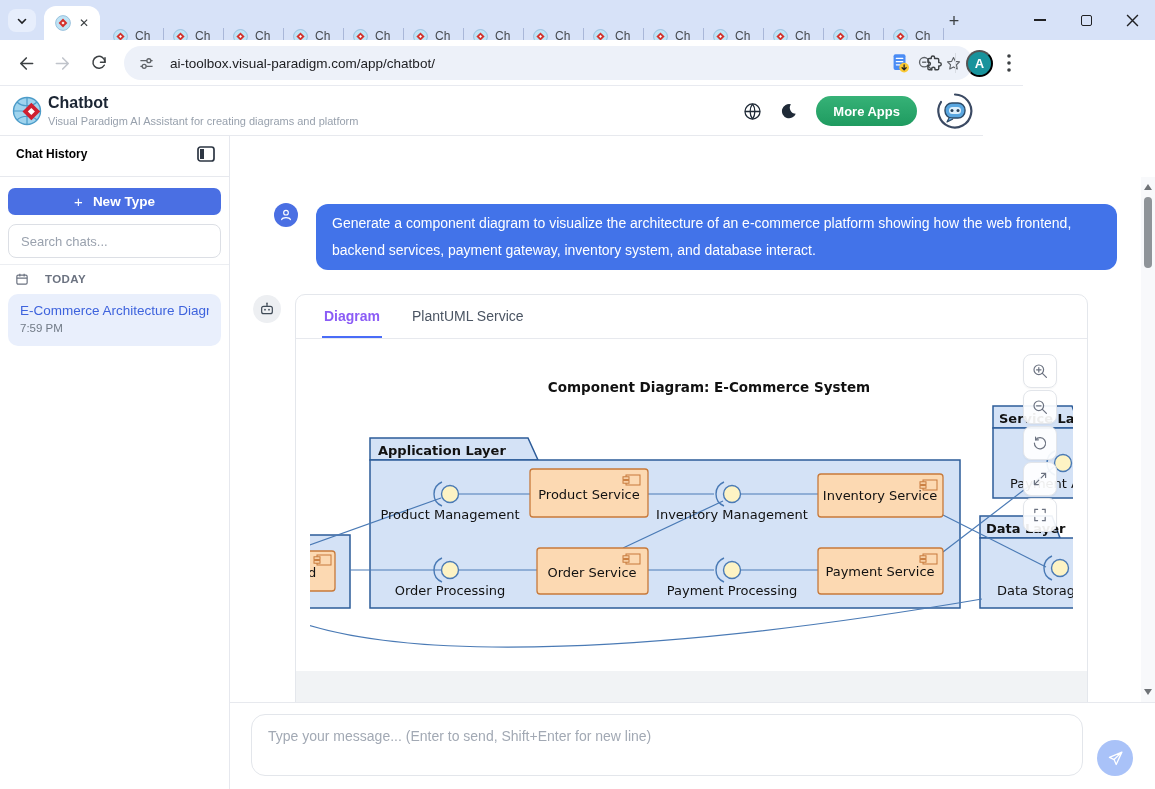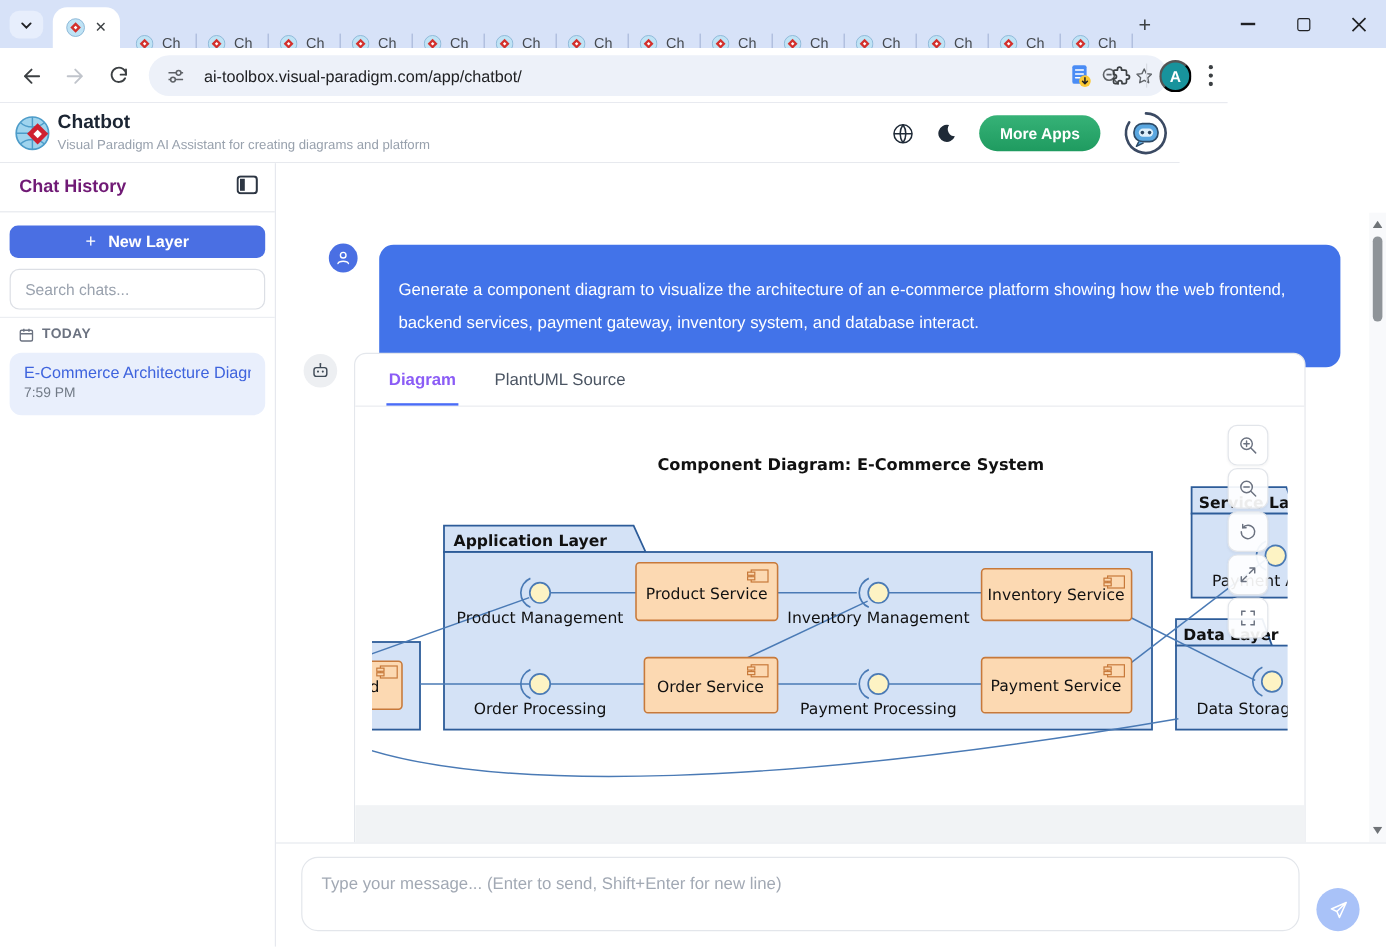--- a/index.html
+++ b/index.html
@@ -35,41 +35,41 @@
   #appheader { position:absolute; left:0; top:86px; width:983px; height:50px; background:#fff; border-bottom:1px solid #e7e9ee; }
   #app-title { position:absolute; left:48px; top:8px; font-size:16px; font-weight:bold; color:#1b2533; }
   #app-subtitle { position:absolute; left:48px; top:29px; font-size:11px; color:#98a1ad; }
   #header-actions { position:absolute; right:8px; top:0; height:50px; display:flex; align-items:center; gap:18px; }
   #more-apps-btn { height:30px; padding:0 17px; border:none; border-radius:15px; background:linear-gradient(180deg,#36b277,#1f9b60); color:#fff; font-size:13px; font-weight:bold; font-family:"Liberation Sans",sans-serif; cursor:pointer; }
   .icon-btn { background:none; border:none; cursor:pointer; display:flex; align-items:center; }
 
   
   #sidebar { position:absolute; left:0; top:136px; width:230px; height:653px; background:#fff; border-right:1px solid #e6e8ee; }
   #sidebar-head { position:absolute; left:0; top:0; width:100%; height:41px; border-bottom:1px solid #e7e9ee; }
-  #chat-history-title { position:absolute; left:16px; top:11px; font-size:15px; font-weight:bold; color:#701a75; }
+  #chat-history-title { position:absolute; left:16px; top:11px; font-size:12px; font-weight:bold; color:#000000; }
   #panel-toggle { position:absolute; right:14px; top:10px; background:none; border:none; cursor:pointer; }
   #new-chat-btn { position:absolute; left:8px; top:52px; width:213px; height:27px; border:none; border-radius:7px; background:#4a6fe3; color:#fff; font-size:13.5px; font-weight:bold; font-family:"Liberation Sans",sans-serif; cursor:pointer; display:flex; align-items:center; justify-content:center; gap:10px; }
   #new-chat-plus { font-weight:normal; font-size:15px; }
   #search-chats { position:absolute; left:8px; top:88px; width:213px; height:30px; border:1px solid #dcdfe5; border-radius:8px; padding:16px 12px; font-size:13px; color:#374151; font-family:"Liberation Sans",sans-serif; outline:none; }
   #search-chats::placeholder { color:#9aa2ae; }
   #sidebar-div2 { position:absolute; left:0; top:128px; width:100%; height:1px; background:#eceef2; }
-  #today-row { position:absolute; left:16px; top:137px; display:flex; align-items:center; gap:7px; color:#6b7280; }
+  #today-row { position:absolute; left:16px; top:137px; display:flex; align-items:center; gap:17px; color:#6b7280; }
   #today-label { font-size:11.5px; font-weight:bold; letter-spacing:.4px; }
   #chat-item { position:absolute; left:8px; top:158px; width:213px; height:52px; background:#e9effc; border-radius:10px; padding:9px 12px; cursor:pointer; }
   #chat-item-title { font-size:13.5px; color:#3e63dd; white-space:nowrap; overflow:hidden; }
   #chat-item-time { font-size:11.5px; color:#717a86; margin-top:4px; }
 
   
   #main { position:absolute; left:230px; top:136px; width:925px; height:653px; background:#fff; }
   #page-title-row { position:absolute; left:0; top:0; width:100%; height:41px; border-bottom:1px solid #e7e9ee; }
   #page-title { position:absolute; left:22px; top:11px; font-size:15px; font-weight:bold; color:#222b38; }
 
   #chat-area { position:absolute; left:0; top:41px; width:925px; height:525px; overflow:hidden; }
   #user-avatar { position:absolute; left:44px; top:26px; width:24px; height:24px; border-radius:50%; background:#4a6fe3; display:flex; align-items:center; justify-content:center; }
-  #user-bubble { position:absolute; left:86px; top:27px; width:801px; border-radius:12px; background:#4273e9; color:#fff; font-size:14px; line-height:27px; padding:24px 16px; }
+  #user-bubble { position:absolute; left:86px; top:27px; width:801px; border-radius:12px; background:#4273e9; color:#fff; font-size:14px; line-height:27px; padding:6px 16px; }
   #bot-avatar { position:absolute; left:23px; top:118px; width:28px; height:28px; border-radius:50%; background:#edeff2; display:flex; align-items:center; justify-content:center; }
 
   #response-card { position:absolute; left:65px; top:117px; width:793px; height:600px; background:#fff; border:1px solid #e4e7ec; border-radius:10px; overflow:hidden; }
   #card-tabbar { height:44px; border-bottom:1px solid #e7e9ee; display:flex; align-items:stretch; padding-left:26px; gap:28px; }
   .card-tab { display:flex; align-items:center; font-size:14px; cursor:pointer; border-bottom:2px solid transparent; padding:0 2px; }
   .card-tab.active { color:#8b5cf6; border-bottom-color:#4a6cf7; font-weight:bold; }
   .card-tab.inactive { color:#4b5563; }
   #diagram-viewport { position:relative; width:100%; height:555px; background:#fff; }
   #diagram-gray { position:absolute; left:0; top:332px; width:100%; height:223px; background:#f1f3f5; }
   #diagram-image { position:absolute; left:14px; top:0; width:763px; height:332px; }
@@ -347,21 +347,21 @@
       <div id="chat-history-title">Chat History</div>
       <button id="panel-toggle">
         <svg width="18" height="16" viewBox="0 0 18 16">
             <rect x="1" y="1" width="16" height="14" rx="2.5" fill="none" stroke="#2d3643" stroke-width="1.7"></rect>
             <rect x="3" y="3" width="4" height="10" fill="#2d3643"></rect>
           </svg>
       </button>
     </div>
     <button id="new-chat-btn">
       <span id="new-chat-plus">+</span>
-      <span>New Layer</span>
+      <span>New Type</span>
     </button>
     <input id="search-chats" placeholder="Search chats..." style="">
     <div id="sidebar-div2"></div>
     <div id="today-row">
       <svg width="12" height="12" viewBox="0 0 14 14">
           <rect x="1" y="2.5" width="12" height="10.5" rx="1.5" fill="none" stroke="#6b7280" stroke-width="1.4"></rect>
           <path d="M1 6 H13 M4.5 1 V4 M9.5 1 V4" stroke="#6b7280" stroke-width="1.4"></path>
         </svg>
       <span id="today-label">TODAY</span>
     </div>
@@ -388,21 +388,21 @@
             <path d="M12 8 V4.5" stroke="#3f4a56" stroke-width="1.8"></path>
             <circle cx="12" cy="3.5" r="1.3" fill="#3f4a56"></circle>
             <circle cx="9" cy="13" r="1.3" fill="#3f4a56"></circle>
             <circle cx="15" cy="13" r="1.3" fill="#3f4a56"></circle>
           </svg>
       </div>
 
       <div id="response-card">
         <div id="card-tabbar">
           <div class="card-tab active">Diagram</div>
-          <div class="card-tab inactive">PlantUML Source</div>
+          <div class="card-tab inactive">PlantUML Service</div>
         </div>
         <div id="diagram-viewport">
           <div id="diagram-gray"></div>
 
           <svg id="diagram-image" viewBox="0 0 763 332">
             <defs>
               <g id="cicon">
                 <rect x="3" y="0" width="14" height="10" fill="#fcd9b2" stroke="#c7793a" stroke-width="1"></rect>
                 <rect x="0" y="1.8" width="6" height="2.6" fill="#fcd9b2" stroke="#c7793a" stroke-width="1"></rect>
                 <rect x="0" y="5.6" width="6" height="2.6" fill="#fcd9b2" stroke="#c7793a" stroke-width="1"></rect>

